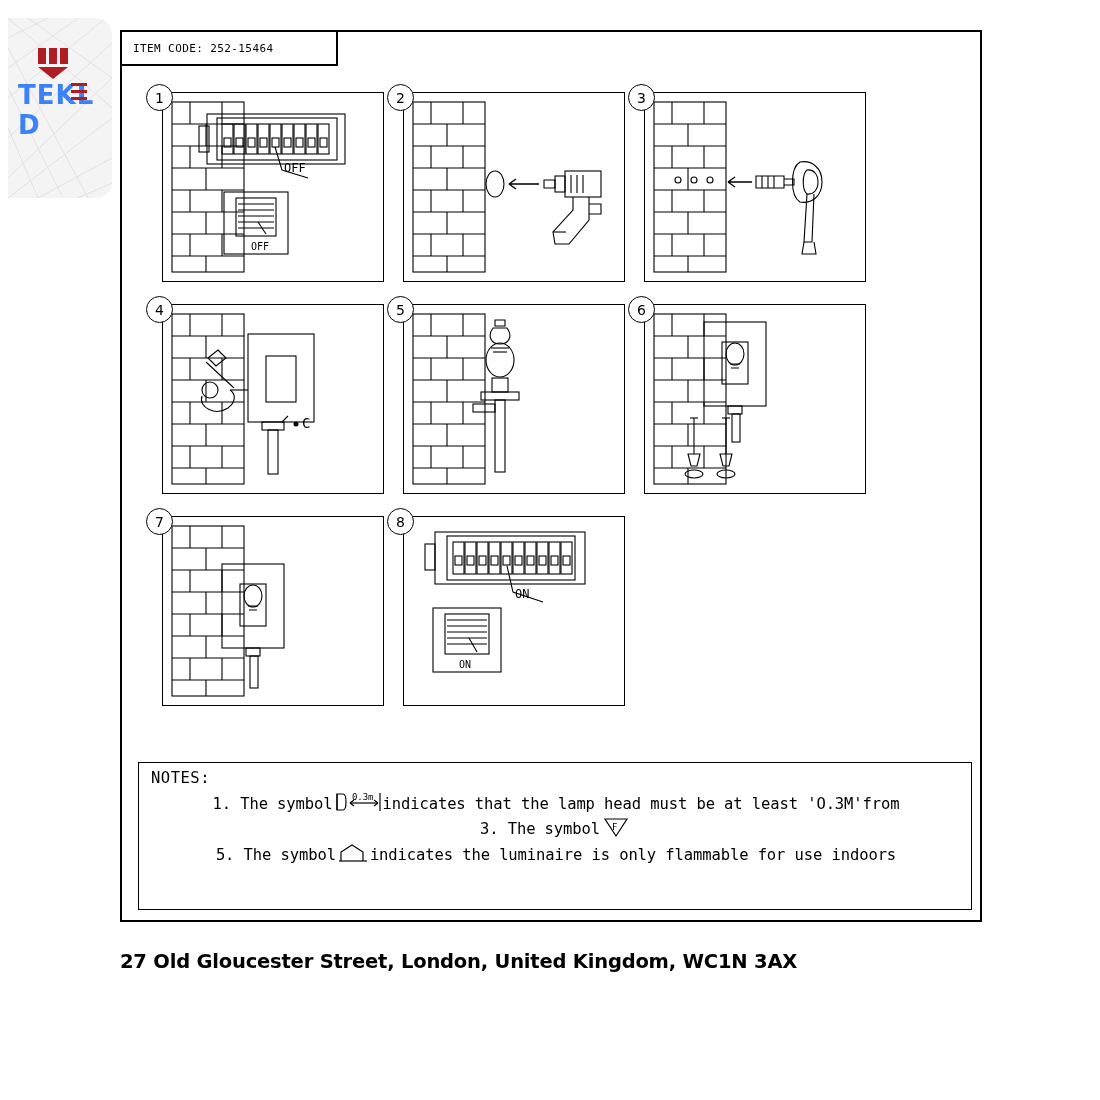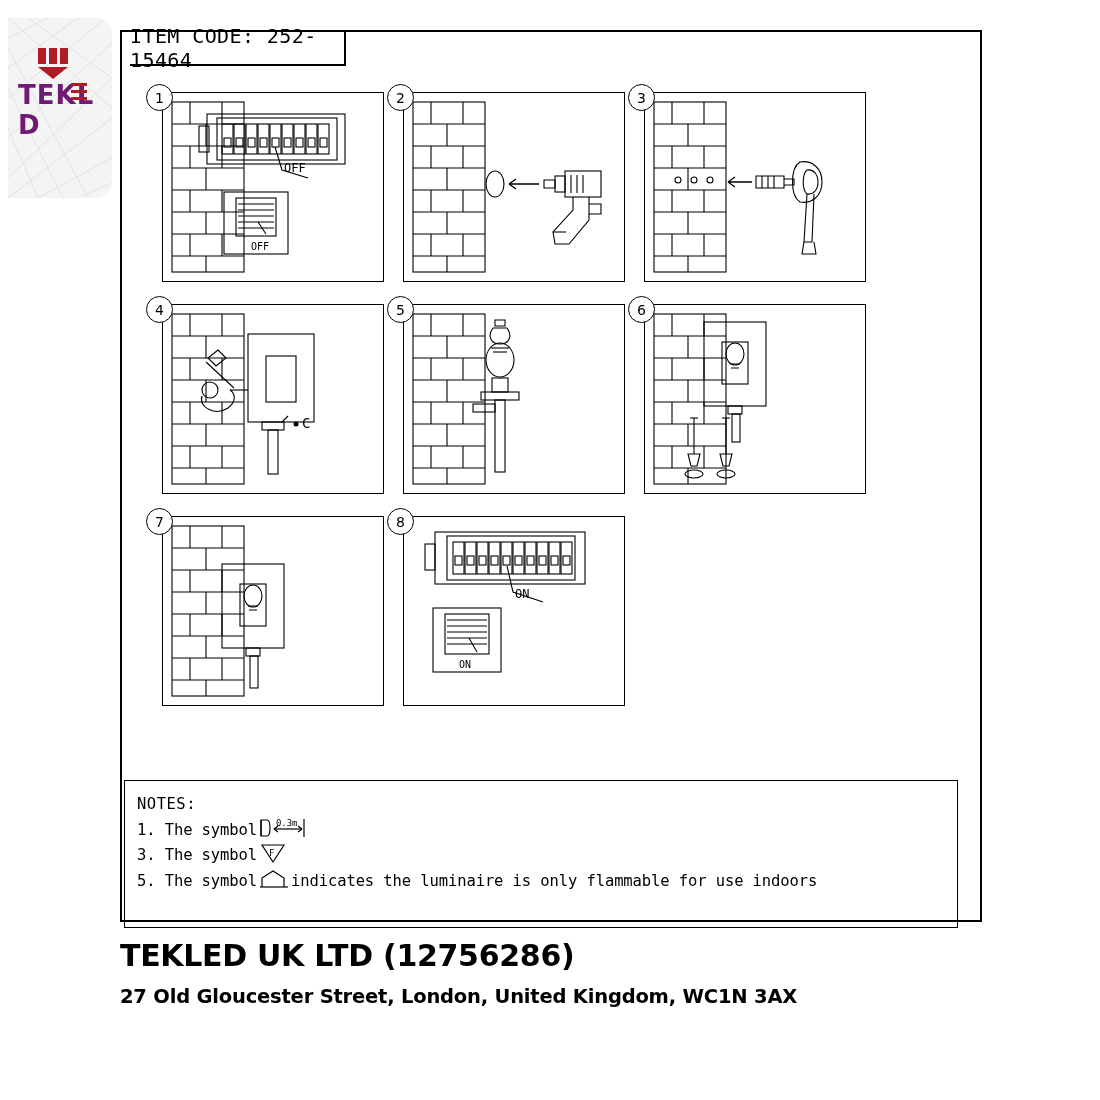--- a/index.html
+++ b/index.html
@@ -33,52 +33,52 @@
   }
   .logo-bg svg { position: absolute; inset: 0; }
   .logo-text {
     position: absolute;
     left: 10px;
     top: 62px;
     font-family: "DejaVu Sans", sans-serif;
     font-weight: bold;
     font-size: 26px;
     letter-spacing: 1px;
-    color: #701a75;
+    color: #3b82f6;
   }
   .logo-lamp {
     position: absolute;
     left: 27px;
     top: 28px;
   }
 
   
   .sheet {
     position: absolute;
     left: 120px;
     top: 30px;
     width: 862px;
     height: 892px;
     border: 2px solid #000;
     box-sizing: border-box;
   }
 
   .item-code {
     position: absolute;
-    left: 8px;
+    left: 0;
     top: 0;
     width: 216px;
     height: 34px;
     border-right: 2px solid #000;
     border-bottom: 2px solid #000;
     box-sizing: border-box;
     display: flex;
     align-items: center;
-    padding-left: 0;
-    font-size: 20px;
+    padding-left: 11px;
+    font-size: 11px;
     letter-spacing: .4px;
   }
 
   
   .steps {
     position: absolute;
     left: 18px;
     top: 52px;
     width: 828px;
   }
@@ -125,34 +125,33 @@
     width: 222px;
     height: 190px;
     z-index: 2;
   }
   .row .step:nth-child(1) { margin-right: 26px; }
   .row .step:nth-child(2) { margin-right: 26px; }
 
   
   .notes {
     position: absolute;
-    left: 2px;
+    left: 16px;
     top: 730px;
     width: 834px;
     height: 148px;
     border: 1.6px solid #000;
     box-sizing: border-box;
-    padding: 12px 10px 0 12px;
+    padding: 4px 10px 0 12px;
     font-size: 15.5px;
     line-height: 1.52;
     letter-spacing: -0.1px;
-    margin-top: 18px;
   }
   .notes .title { letter-spacing: .5px; }
-  .note-line { position: relative; }
+  .note-line { position: relative; text-align: center; }
   .inline-sym {
     display: inline-block;
     vertical-align: -4px;
     margin: 0 1px;
   }
 
   
   .footer {
     position: absolute;
     left: 120px;
@@ -623,21 +622,21 @@
       <span>1. The symbol</span><svg class="inline-sym" width="48" height="22" viewBox="0 0 48 22">
         <g stroke="#000" fill="none" stroke-width="1.2">
           <path d="M3 3 L9 3 C13 3 13 19 9 19 L3 19 Z"></path>
           <path d="M3 3 L3 19"></path>
           <path d="M16 12 L44 12"></path>
           <path d="M16 12 L20 9 M16 12 L20 15"></path>
           <path d="M44 12 L40 9 M44 12 L40 15"></path>
           <path d="M46 2 L46 20"></path>
         </g>
         <text x="18" y="9" font-size="9" font-family="DejaVu Sans Mono, monospace">0.3m</text>
-      </svg>
+      </svg><span>indicates that the lamp head must be at least 'O.3M'from</span>
     </div>
 
     <div class="note-line">
       <span>3. The symbol</span><svg class="inline-sym" width="30" height="22" viewBox="0 0 30 22">
         <g stroke="#000" fill="none" stroke-width="1.2">
           <path d="M4 3 L26 3 L15 20 Z"></path>
         </g>
         <text x="11" y="14" font-size="9" font-family="DejaVu Sans Mono, monospace">F</text>
       </svg>
     </div>
@@ -647,15 +646,14 @@
         <g stroke="#000" fill="none" stroke-width="1.2">
           <path d="M4 19 L4 10 L15 3 L26 10 L26 19"></path>
           <path d="M2 19 L30 19"></path>
         </g>
       </svg><span>indicates the luminaire is only flammable for use indoors</span>
     </div>
   </div>
 </div>
 
 <div class="footer">
-  <div class="company">TEKLED UK LTD (12756286)</div>
   <div class="address">27 Old Gloucester Street, London, United Kingdom, WC1N 3AX</div>
 </div>
 
 </body></html>

